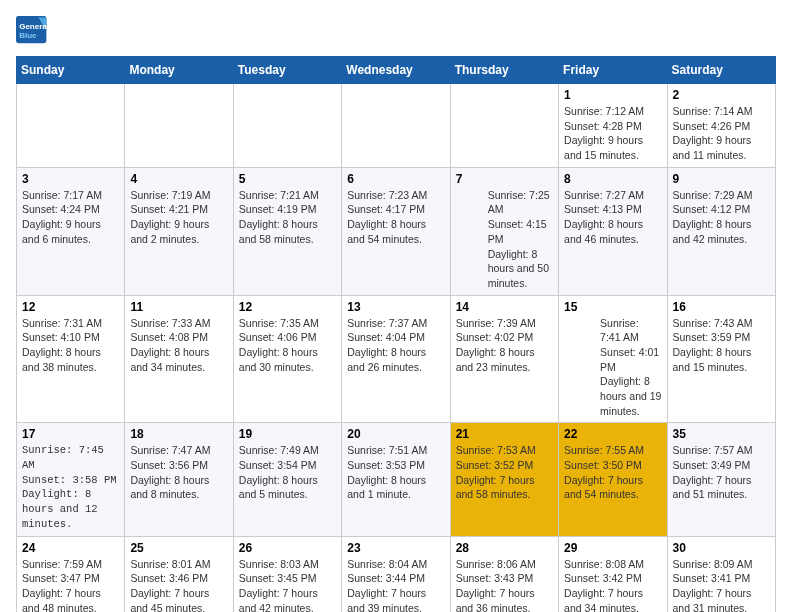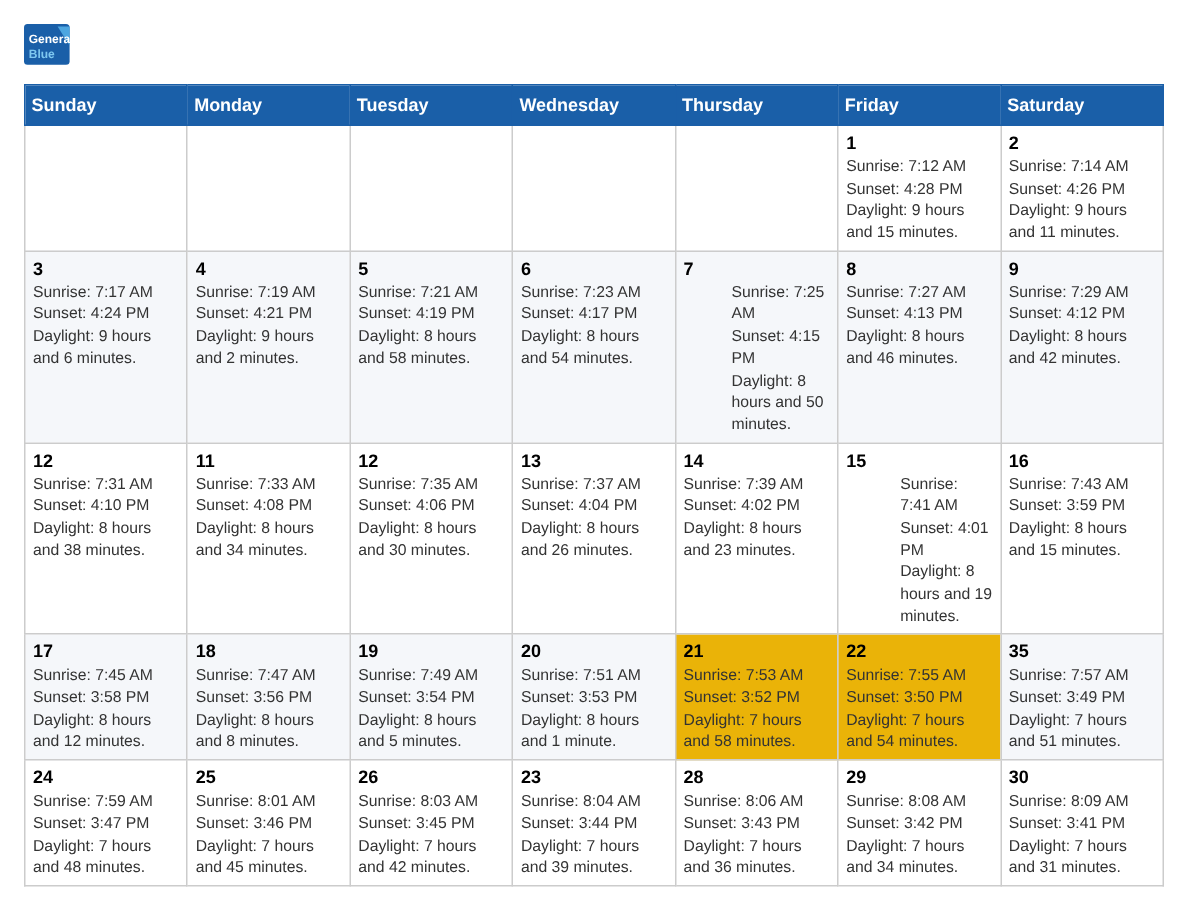--- a/index.html
+++ b/index.html
@@ -210,21 +210,21 @@
         <td>
           <div class="day-number">16</div>
           <div class="day-info" style="white-space: pre-line;">Sunrise: 7:43 AM
 Sunset: 3:59 PM
 Daylight: 8 hours and 15 minutes.</div>
         </td>
       </tr>
       <tr>
         <td style="background: rgb(245, 247, 250);">
           <div class="day-number">17</div>
-          <div class="day-info" style="white-space: pre-line;">Sunrise: 7:45 AM
+          <div class="day-info" style="white-space: pre-line; font-family: Liberation Mono, monospace;">Sunrise: 7:45 AM
 Sunset: 3:58 PM
 Daylight: 8 hours and 12 minutes.</div>
         </td>
         <td style="background: rgb(245, 247, 250);">
           <div class="day-number">18</div>
           <div class="day-info" style="white-space: pre-line;">Sunrise: 7:47 AM
 Sunset: 3:56 PM
 Daylight: 8 hours and 8 minutes.</div>
         </td>
         <td style="background: rgb(245, 247, 250);">

